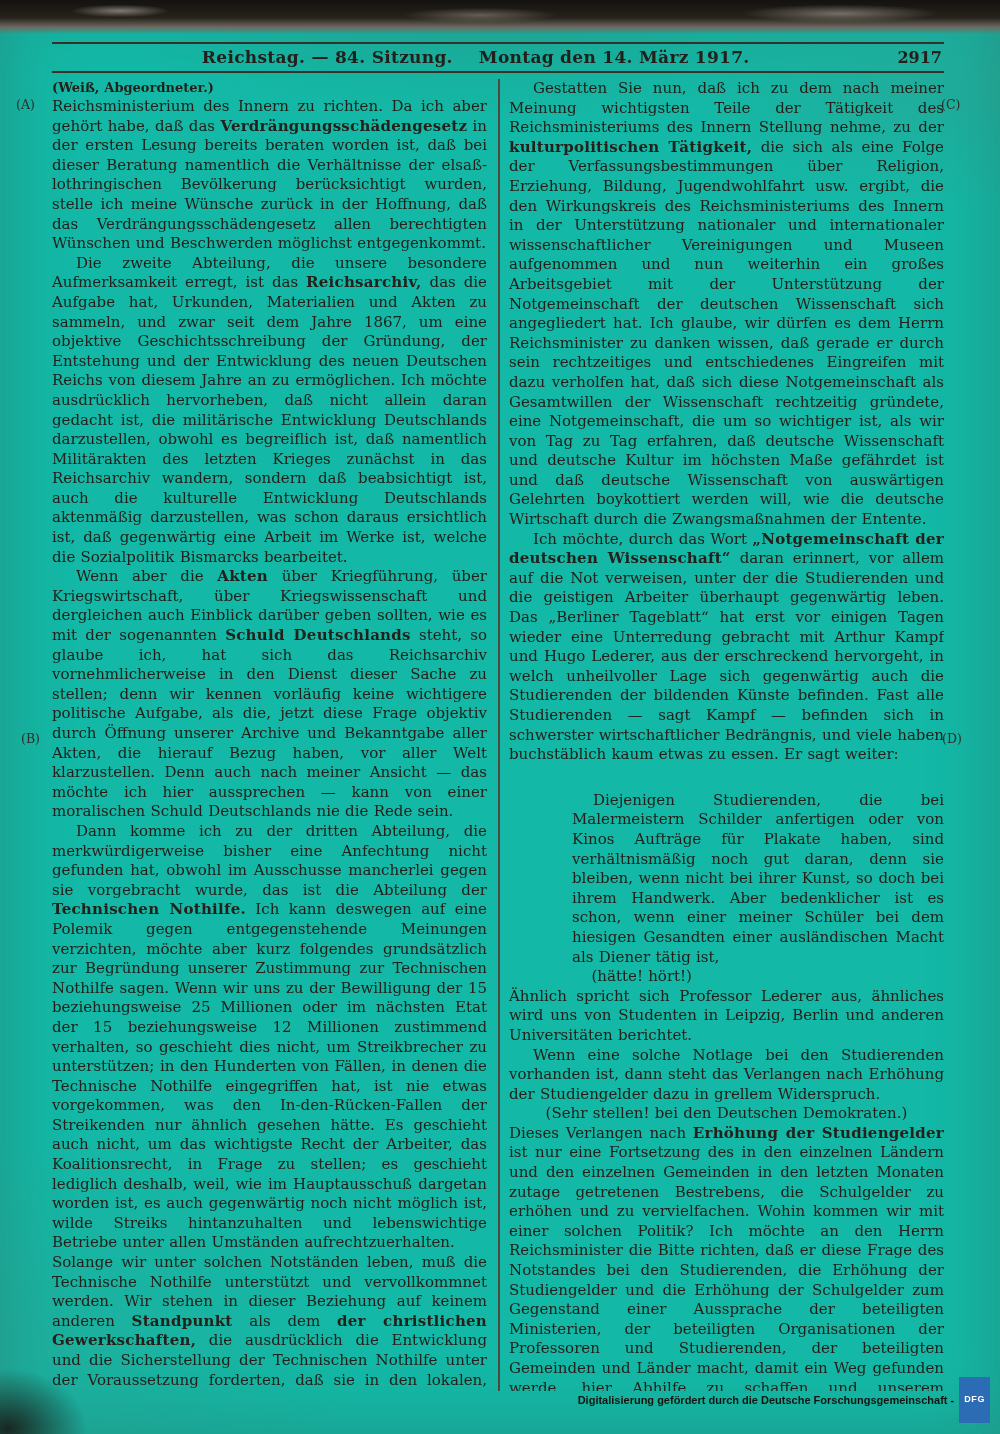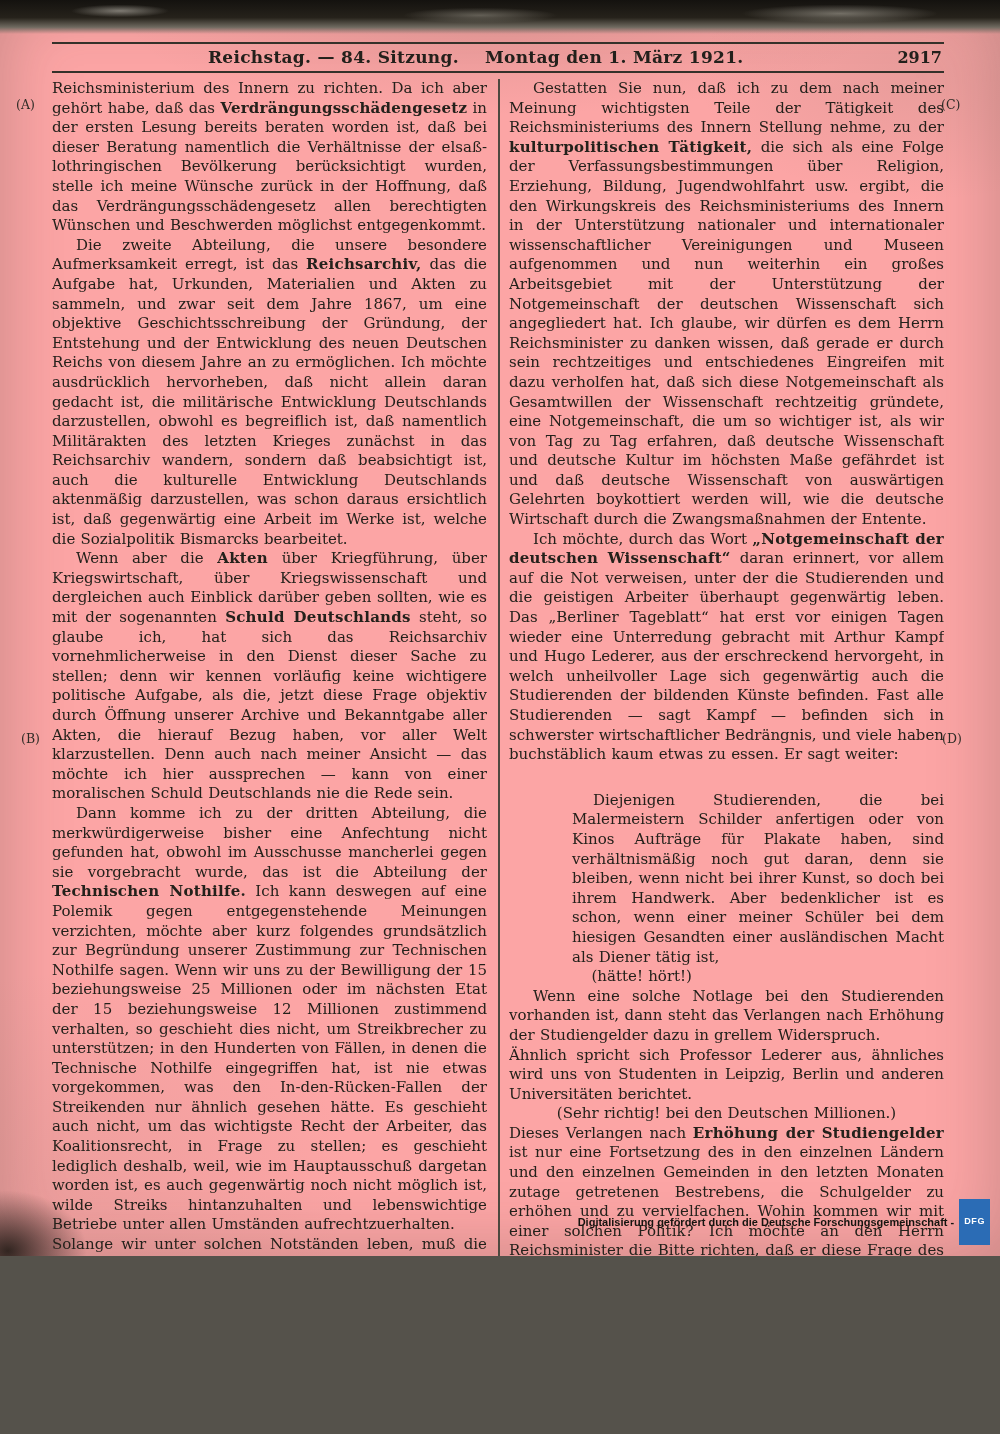--- a/index.html
+++ b/index.html
@@ -1,21 +1,21 @@
 <!DOCTYPE html>
 <html><head>
 <meta charset="utf-8">
 <style>
   * { margin:0; padding:0; box-sizing:border-box; }
   html,body { width:1000px; height:1434px; }
   body { background:#55524b; font-family:"DejaVu Serif", serif; }
 
   .page {
-    position:relative; width:1000px; height:1256px;
-    background:#fca5a5; overflow:hidden;
+    position:relative; width:1000px; height:1434px;
+    background:#14b8a6; overflow:hidden;
     box-shadow: inset 0 0 70px rgba(60,55,45,.28);
   }
   .page::before {
     content:""; position:absolute; inset:0; pointer-events:none;
     background:
       radial-gradient(ellipse 320px 180px at 92% 6%, rgba(110,102,90,.14), transparent 70%),
       radial-gradient(ellipse 420px 300px at 6% 94%, rgba(110,102,90,.10), transparent 70%),
       radial-gradient(ellipse 500px 120px at 50% 2%, rgba(80,74,64,.12), transparent 75%);
   }
 
@@ -86,42 +86,43 @@
 <body>
 
 <div class="page">
 
   <div class="scan-top"></div>
   <div class="smudge-bl"></div>
 
   <div class="header">
     <span class="header-title">
       <span>Reichstag. — 84. Sitzung.</span>
-      <span>Montag den 1. März 1921.</span>
+      <span>Montag den 14. März 1917.</span>
     </span>
     <span class="header-page">2917</span>
   </div>
 
   <div class="content">
     <div class="col">
+        <p class="para p-speaker">(Weiß, Abgeordneter.)</p>
         <p class="para p-plain">Reichsministerium des Innern zu richten. Da ich aber gehört habe, daß das <b>Verdrängungsschädengesetz</b> in der ersten Lesung bereits beraten worden ist, daß bei dieser Beratung namentlich die Verhältnisse der elsaß-lothringischen Bevölkerung berücksichtigt wurden, stelle ich meine Wünsche zurück in der Hoffnung, daß das Verdrängungsschädengesetz allen berechtigten Wünschen und Beschwerden möglichst entgegenkommt.</p>
         <p class="para p-indent">Die zweite Abteilung, die unsere besondere Aufmerksamkeit erregt, ist das <b>Reichsarchiv,</b> das die Aufgabe hat, Urkunden, Materialien und Akten zu sammeln, und zwar seit dem Jahre 1867, um eine objektive Geschichtsschreibung der Gründung, der Entstehung und der Entwicklung des neuen Deutschen Reichs von diesem Jahre an zu ermöglichen. Ich möchte ausdrücklich hervorheben, daß nicht allein daran gedacht ist, die militärische Entwicklung Deutschlands darzustellen, obwohl es begreiflich ist, daß namentlich Militärakten des letzten Krieges zunächst in das Reichsarchiv wandern, sondern daß beabsichtigt ist, auch die kulturelle Entwicklung Deutschlands aktenmäßig darzustellen, was schon daraus ersichtlich ist, daß gegenwärtig eine Arbeit im Werke ist, welche die Sozialpolitik Bismarcks bearbeitet.</p>
         <p class="para p-indent">Wenn aber die <b>Akten</b> über Kriegführung, über Kriegswirtschaft, über Kriegswissenschaft und dergleichen auch Einblick darüber geben sollten, wie es mit der sogenannten <b>Schuld Deutschlands</b> steht, so glaube ich, hat sich das Reichsarchiv vornehmlicherweise in den Dienst dieser Sache zu stellen; denn wir kennen vorläufig keine wichtigere politische Aufgabe, als die, jetzt diese Frage objektiv durch Öffnung unserer Archive und Bekanntgabe aller Akten, die hierauf Bezug haben, vor aller Welt klarzustellen. Denn auch nach meiner Ansicht — das möchte ich hier aussprechen — kann von einer moralischen Schuld Deutschlands nie die Rede sein.</p>
         <p class="para p-indent">Dann komme ich zu der dritten Abteilung, die merkwürdigerweise bisher eine Anfechtung nicht gefunden hat, obwohl im Ausschusse mancherlei gegen sie vorgebracht wurde, das ist die Abteilung der <b>Technischen Nothilfe.</b> Ich kann deswegen auf eine Polemik gegen entgegenstehende Meinungen verzichten, möchte aber kurz folgendes grundsätzlich zur Begründung unserer Zustimmung zur Technischen Nothilfe sagen. Wenn wir uns zu der Bewilligung der 15 beziehungsweise 25 Millionen oder im nächsten Etat der 15 beziehungsweise 12 Millionen zustimmend verhalten, so geschieht dies nicht, um Streikbrecher zu unterstützen; in den Hunderten von Fällen, in denen die Technische Nothilfe eingegriffen hat, ist nie etwas vorgekommen, was den In-den-Rücken-Fallen der Streikenden nur ähnlich gesehen hätte. Es geschieht auch nicht, um das wichtigste Recht der Arbeiter, das Koalitionsrecht, in Frage zu stellen; es geschieht lediglich deshalb, weil, wie im Hauptausschuß dargetan worden ist, es auch gegenwärtig noch nicht möglich ist, wilde Streiks hintanzuhalten und lebenswichtige Betriebe unter allen Umständen aufrechtzuerhalten.</p>
         <p class="para p-plain">Solange wir unter solchen Notständen leben, muß die Technische Nothilfe unterstützt und vervollkommnet werden. Wir stehen in dieser Beziehung auf keinem anderen <b>Standpunkt</b> als dem <b>der christlichen Gewerkschaften,</b> die ausdrücklich die Entwicklung und die Sicherstellung der Technischen Nothilfe unter der Voraussetzung forderten, daß sie in den lokalen, distriktiven Leitungen und in der Zentralleitung ein bestimmendes Wort mitzureden haben und daß die Technische Nothilfe erst dann mit ihrer Tätigkeit eintritt, wenn die Gewerkschaften dazu Stellung genommen und es sich erwiesen hat, daß die Aufrechterhaltung der lebenswichtigen Betriebe sie gebieterisch erheischt.</p>
       </div>
     <div class="divider"></div>
     <div class="col">
         <p class="para p-indent">Gestatten Sie nun, daß ich zu dem nach meiner Meinung wichtigsten Teile der Tätigkeit des Reichsministeriums des Innern Stellung nehme, zu der <b>kulturpolitischen Tätigkeit,</b> die sich als eine Folge der Verfassungsbestimmungen über Religion, Erziehung, Bildung, Jugendwohlfahrt usw. ergibt, die den Wirkungskreis des Reichsministeriums des Innern in der Unterstützung nationaler und internationaler wissenschaftlicher Vereinigungen und Museen aufgenommen und nun weiterhin ein großes Arbeitsgebiet mit der Unterstützung der Notgemeinschaft der deutschen Wissenschaft sich angegliedert hat. Ich glaube, wir dürfen es dem Herrn Reichsminister zu danken wissen, daß gerade er durch sein rechtzeitiges und entschiedenes Eingreifen mit dazu verholfen hat, daß sich diese Notgemeinschaft als Gesamtwillen der Wissenschaft rechtzeitig gründete, eine Notgemeinschaft, die um so wichtiger ist, als wir von Tag zu Tag erfahren, daß deutsche Wissenschaft und deutsche Kultur im höchsten Maße gefährdet ist und daß deutsche Wissenschaft von auswärtigen Gelehrten boykottiert werden will, wie die deutsche Wirtschaft durch die Zwangsmaßnahmen der Entente.</p>
         <p class="para p-indent">Ich möchte, durch das Wort <b>„Notgemeinschaft der deutschen Wissenschaft“</b> daran erinnert, vor allem auf die Not verweisen, unter der die Studierenden und die geistigen Arbeiter überhaupt gegenwärtig leben. Das „Berliner Tageblatt“ hat erst vor einigen Tagen wieder eine Unterredung gebracht mit Arthur Kampf und Hugo Lederer, aus der erschreckend hervorgeht, in welch unheilvoller Lage sich gegenwärtig auch die Studierenden der bildenden Künste befinden. Fast alle Studierenden — sagt Kampf — befinden sich in schwerster wirtschaftlicher Bedrängnis, und viele haben buchstäblich kaum etwas zu essen. Er sagt weiter:</p>
         <p class="para p-quote">Diejenigen Studierenden, die bei Malermeistern Schilder anfertigen oder von Kinos Aufträge für Plakate haben, sind verhältnismäßig noch gut daran, denn sie bleiben, wenn nicht bei ihrer Kunst, so doch bei ihrem Handwerk. Aber bedenklicher ist es schon, wenn einer meiner Schüler bei dem hiesigen Gesandten einer ausländischen Macht als Diener tätig ist,</p>
         <p class="para p-quote-center">(hätte! hört!)</p>
+        <p class="para p-plain">Ähnlich spricht sich Professor Lederer aus, ähnliches wird uns von Studenten in Leipzig, Berlin und anderen Universitäten berichtet.</p>
         <p class="para p-indent">Wenn eine solche Notlage bei den Studierenden vorhanden ist, dann steht das Verlangen nach Erhöhung der Studiengelder dazu in grellem Widerspruch.</p>
-        <p class="para p-plain">Ähnlich spricht sich Professor Lederer aus, ähnliches wird uns von Studenten in Leipzig, Berlin und anderen Universitäten berichtet.</p>
-        <p class="para p-center">(Sehr richtig! bei den Deutschen Millionen.)</p>
+        <p class="para p-center">(Sehr stellen! bei den Deutschen Demokraten.)</p>
         <p class="para p-plain">Dieses Verlangen nach <b>Erhöhung der Studiengelder</b> ist nur eine Fortsetzung des in den einzelnen Ländern und den einzelnen Gemeinden in den letzten Monaten zutage getretenen Bestrebens, die Schulgelder zu erhöhen und zu vervielfachen. Wohin kommen wir mit einer solchen Politik? Ich möchte an den Herrn Reichsminister die Bitte richten, daß er diese Frage des Notstandes bei den Studierenden, die Erhöhung der Studiengelder und die Erhöhung der Schulgelder zum Gegenstand einer Aussprache der beteiligten Ministerien, der beteiligten Organisationen der Professoren und Studierenden, der beteiligten Gemeinden und Länder macht, damit ein Weg gefunden werde, hier Abhilfe zu schaffen und unserem wissenschaftlichen Nachwuchs wenigstens die Bewegungsfreiheit zu geben, deren er unbedingt bedarf, um „studieren“ zu können.</p>
       </div>
   </div>
 
   <span class="margin-label ml-a">(A)</span>
   <span class="margin-label ml-b">(B)</span>
   <span class="margin-label ml-c">(C)</span>
   <span class="margin-label ml-d">(D)</span>
 
   <div class="footer">

